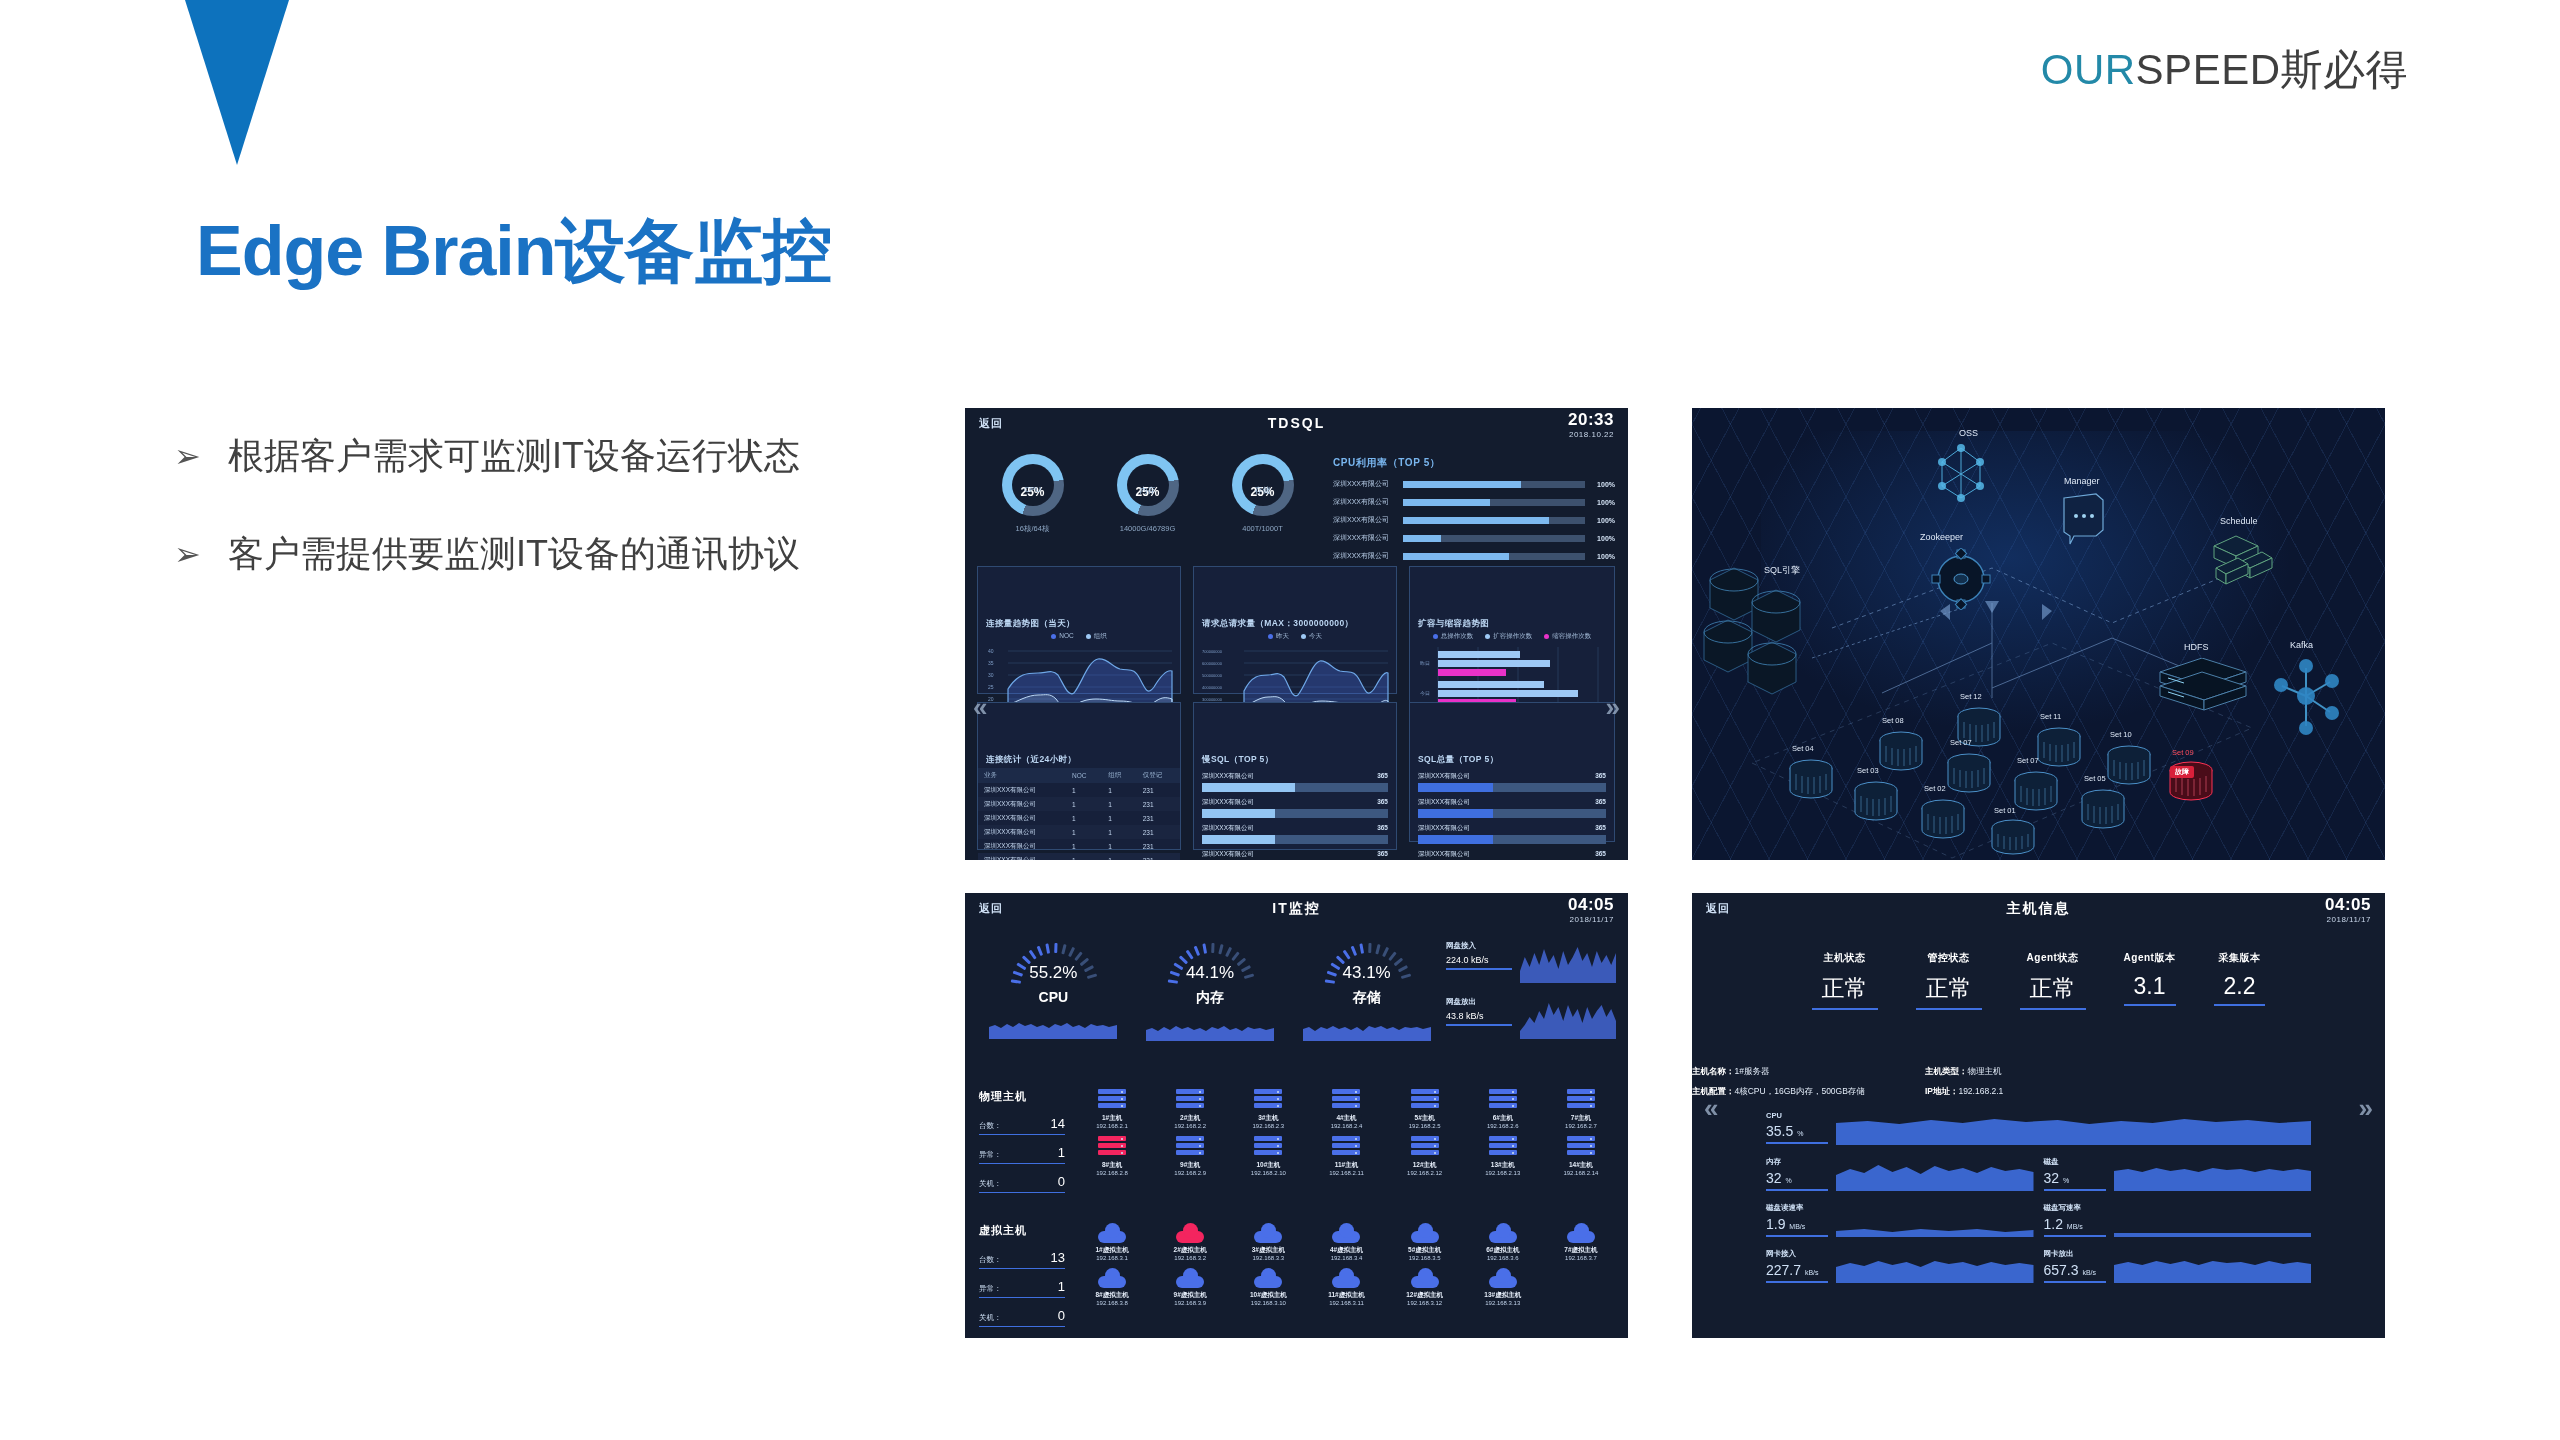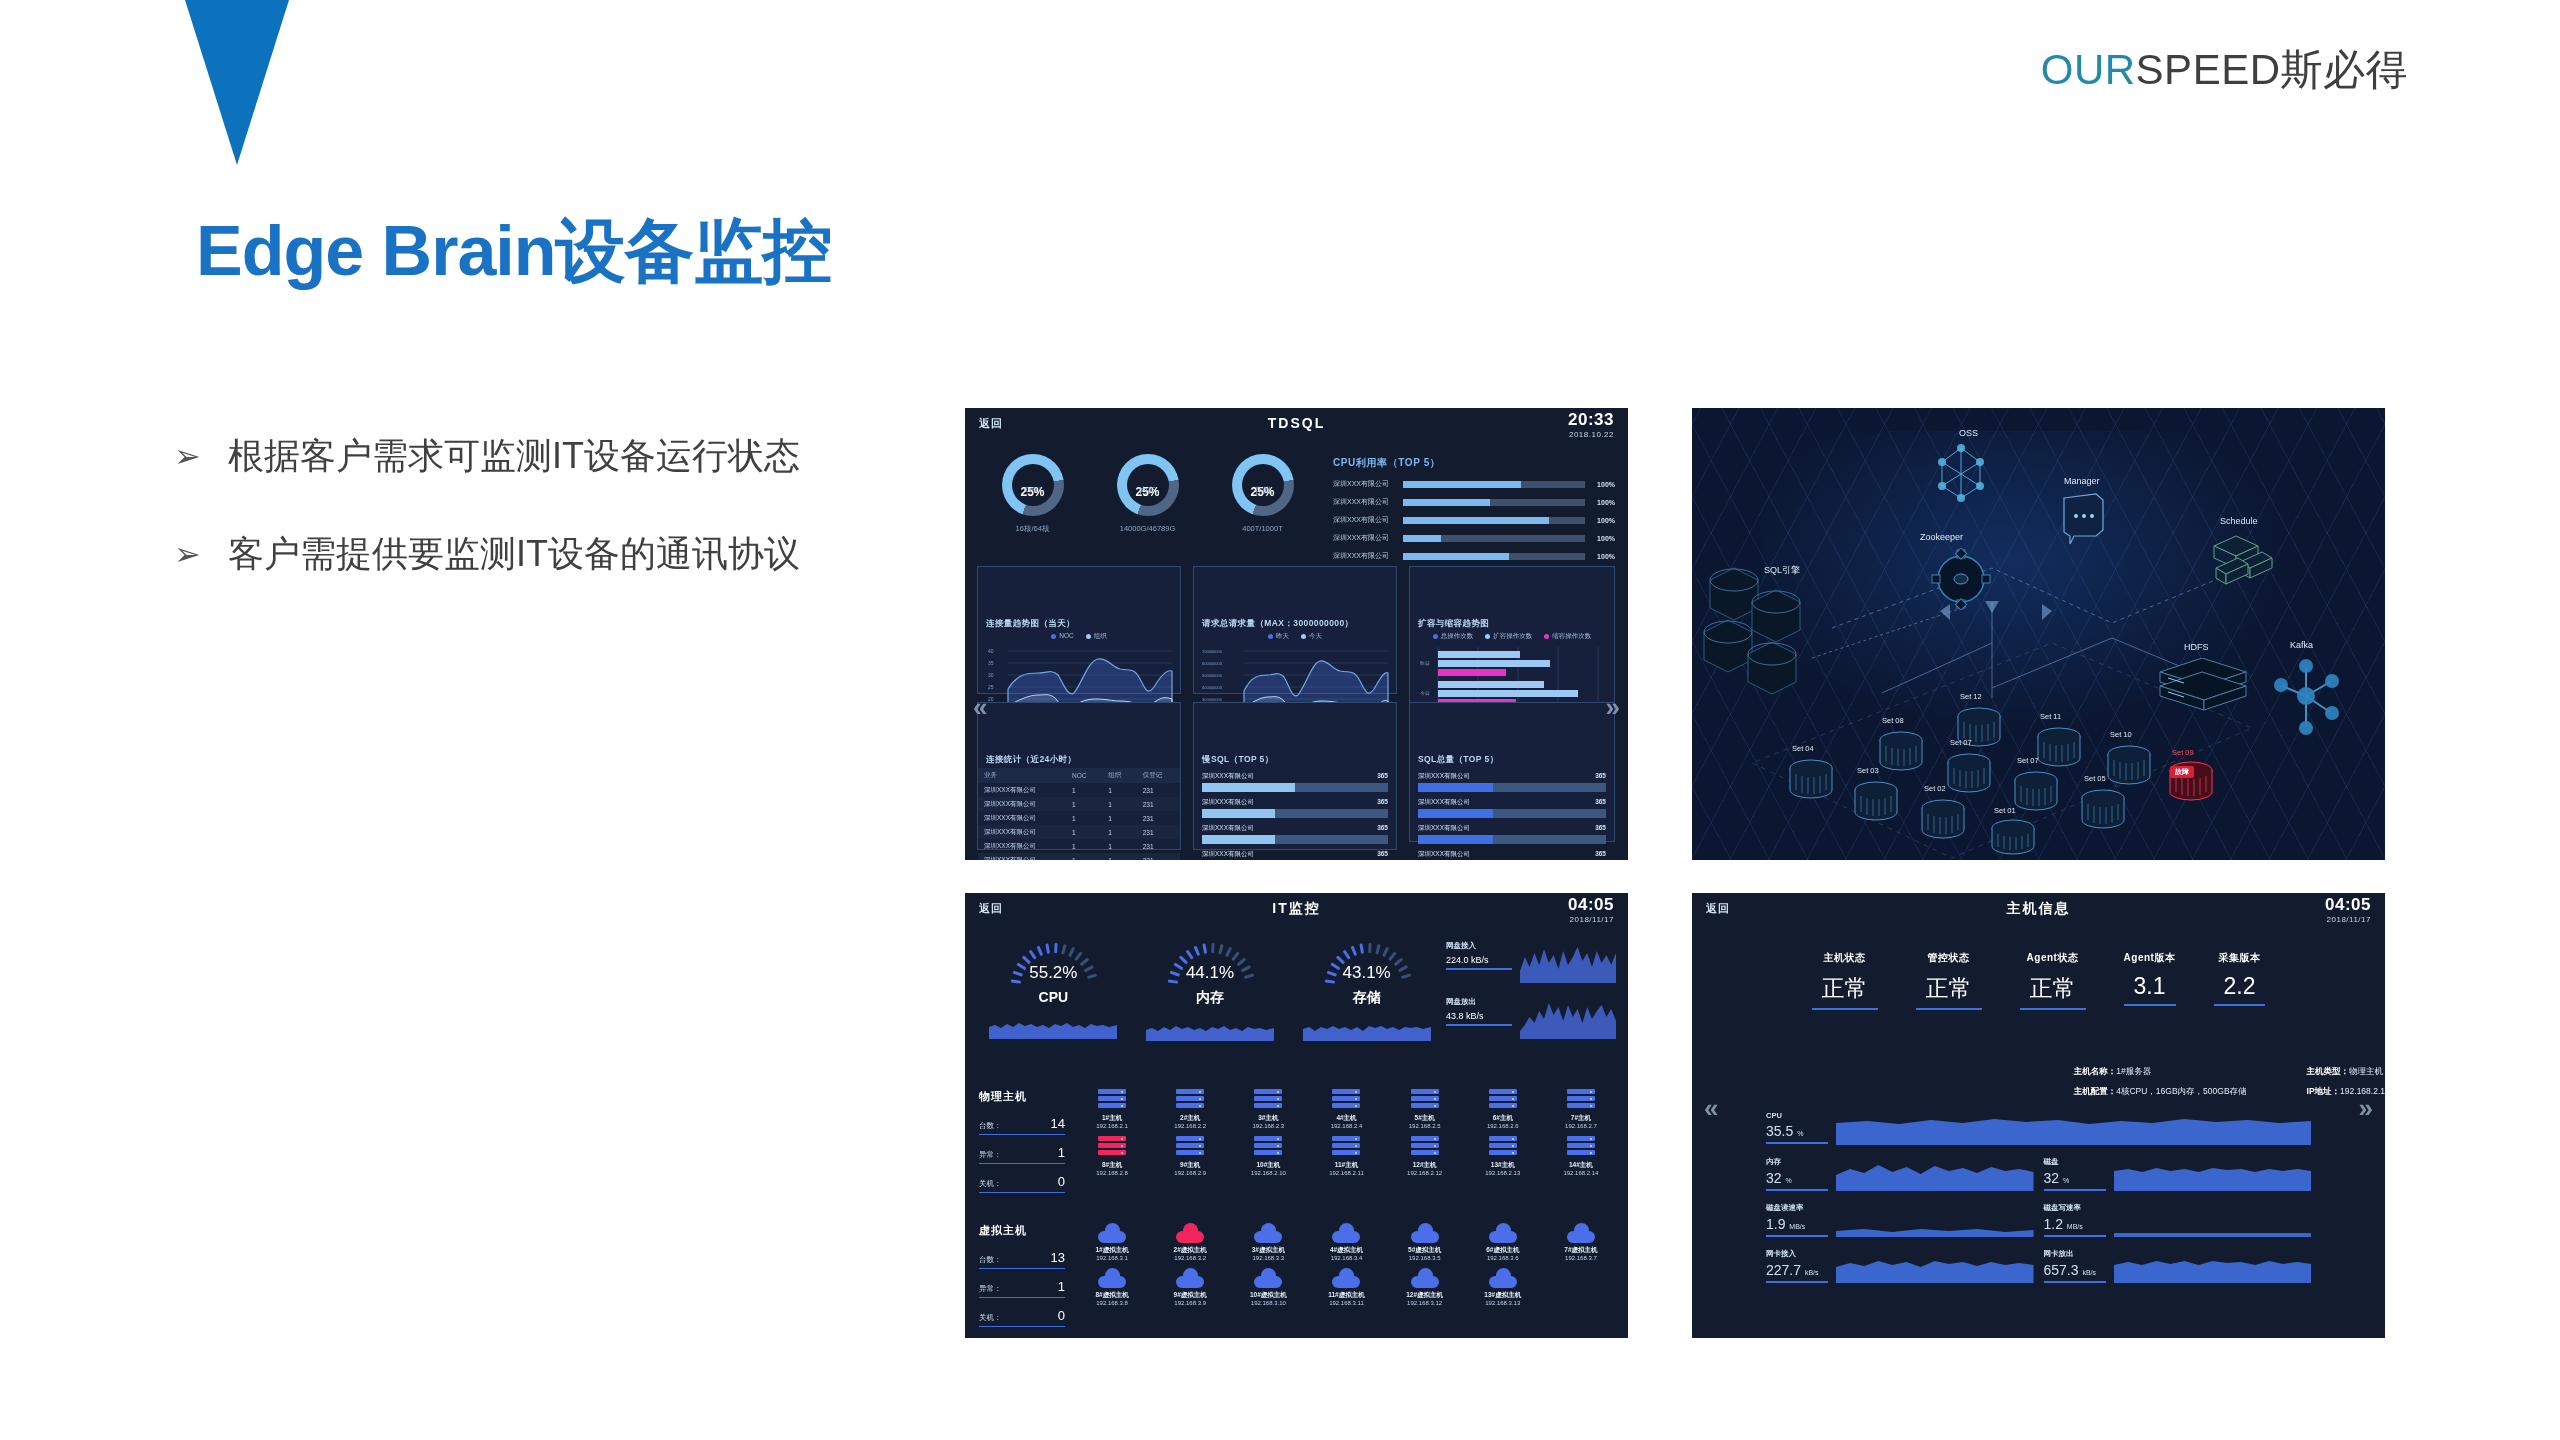--- a/index.html
+++ b/index.html
@@ -240,21 +240,21 @@
 
   
   #hostinfo { left: 1692px; top: 893px; width: 693px; height: 445px; }
   .statrow { position: absolute; left: 0; right: 0; top: 58px;
              display: flex; justify-content: center; gap: 38px; }
   .stat { text-align: center; }
   .stat .sl { font-size: 10px; color: #ffffff; font-weight: bold; margin-bottom: 8px; letter-spacing: .5px; }
   .stat .sv { font-size: 23px; color: #ffffff; border-bottom: 2.5px solid #3f6fe0; padding: 0 10px 4px; }
 
   .meta { position: absolute; left: 0; right: 0; top: 168px;
-          display: flex; justify-content: flex-end; gap: 60px; }
+          display: flex; justify-content: flex-start; gap: 60px; }
   .meta .col { font-size: 8.5px; color: #e3ecf8; line-height: 20px; }
   .meta .col b { color: #ffffff; }
 
   .metrics { position: absolute; left: 74px; right: 74px; top: 218px; }
   .mrow { display: flex; gap: 10px; margin-bottom: 12px; }
   .mcell { display: flex; gap: 8px; flex: 1; align-items: flex-start; }
   .mcell .ml { width: 62px; }
   .mcell .mt { font-size: 7.5px; color: #cfe0f5; font-weight: bold; margin-bottom: 3px; }
   .mcell .mv { font-size: 14px; color: #ffffff; border-bottom: 2px solid #3f6fe0; padding-bottom: 3px; }
   .mcell .mv span { font-size: 7px; color: #cfe0f5; }

